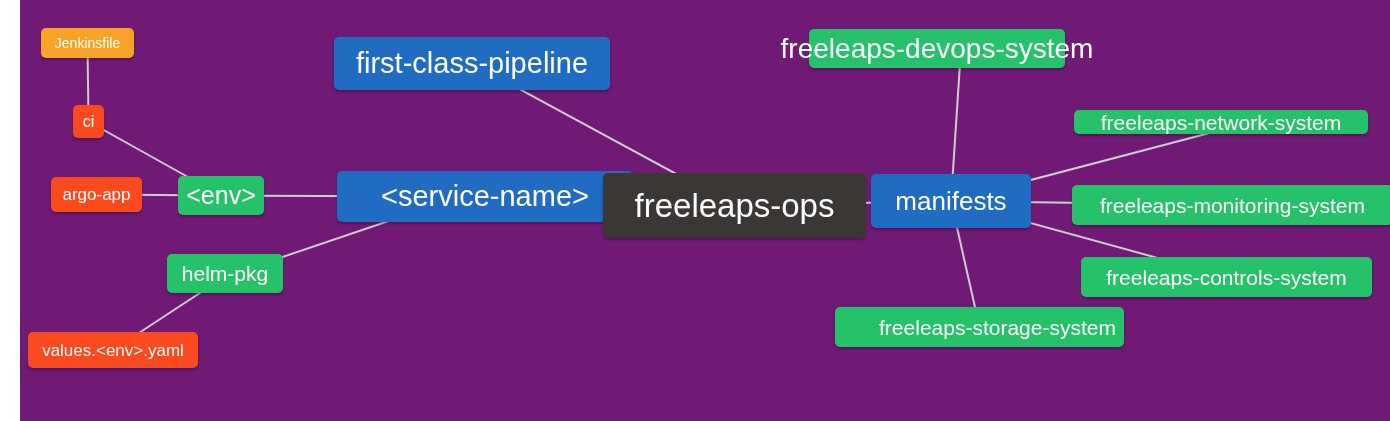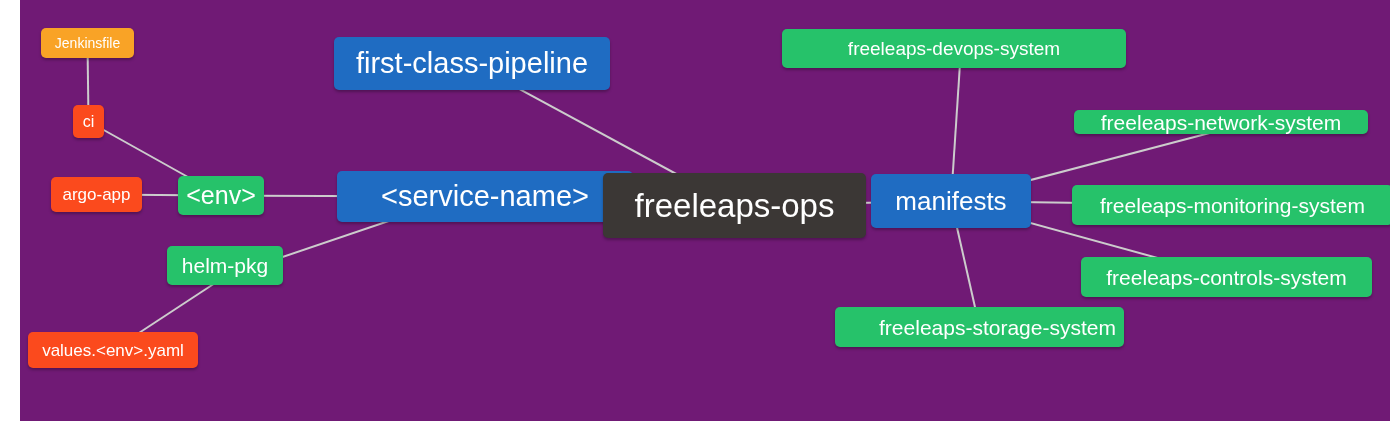--- a/index.html
+++ b/index.html
@@ -60,23 +60,23 @@
       <line x1="931" y1="201" x2="1206.5" y2="277" stroke="#CCCCCC" stroke-width="2"></line>
       <line x1="931" y1="201" x2="959.5" y2="327" stroke="#CCCCCC" stroke-width="2"></line>
     </svg>
   <div id="nodes">
       <div class="node" style="left: 21px; top: 28px; width: 93px; height: 30px; font-size: 14px; background: rgb(249, 163, 38); color: rgb(255, 255, 255);">Jenkinsfile</div>
       <div class="node" style="left: 53px; top: 105px; width: 31px; height: 33px; font-size: 16px; background: rgb(251, 74, 29); color: rgb(255, 255, 255);">ci</div>
       <div class="node" style="left: 31px; top: 177px; width: 91px; height: 35px; font-size: 17px; background: rgb(251, 74, 29); color: rgb(255, 255, 255); text-align: center;">argo-app</div>
       <div class="node" style="left: 158px; top: 176px; width: 86px; height: 39px; font-size: 25px; background: rgb(38, 194, 106); color: rgb(255, 255, 255);">&lt;env&gt;</div>
       <div class="node" style="left: 314px; top: 37px; width: 276px; height: 53px; font-size: 29px; background: rgb(31, 108, 194); color: rgb(255, 255, 255); text-align: right;">first-class-pipeline</div>
       <div class="node" style="left: 317px; top: 171px; width: 296px; height: 51px; font-size: 29px; background: rgb(31, 108, 194); color: rgb(255, 255, 255);">&lt;service-name&gt;</div>
-      <div class="node" style="left: 147px; top: 246px; width: 116px; height: 39px; font-size: 21px; background: rgb(38, 194, 106); color: rgb(255, 255, 255);">helm-pkg</div>
+      <div class="node" style="left: 147px; top: 254px; width: 116px; height: 39px; font-size: 21px; background: rgb(38, 194, 106); color: rgb(255, 255, 255);">helm-pkg</div>
       <div class="node" style="left: 8px; top: 332px; width: 170px; height: 36px; font-size: 17px; background: rgb(251, 74, 29); color: rgb(255, 255, 255);">values.&lt;env&gt;.yaml</div>
       <div class="node" style="left: 583px; top: 173px; width: 263px; height: 65px; font-size: 33px; background: rgb(59, 55, 53); color: rgb(255, 255, 255);">freeleaps-ops</div>
       <div class="node" style="left: 851px; top: 174px; width: 160px; height: 54px; font-size: 26px; background: rgb(31, 108, 194); color: rgb(255, 255, 255);">manifests</div>
-      <div class="node" style="left: 762px; top: 29px; width: 344px; height: 39px; font-size: 19px; background: rgb(38, 194, 106); color: rgb(255, 255, 255);">freeleaps-devops-system</div>
+      <div class="node" style="left: 789px; top: 29px; width: 256px; height: 39px; font-size: 28px; background: rgb(38, 194, 106); color: rgb(255, 255, 255);">freeleaps-devops-system</div>
       <div class="node" style="left: 1054px; top: 110px; width: 294px; height: 24px; font-size: 21px; background: rgb(38, 194, 106); color: rgb(255, 255, 255);">freeleaps-network-system</div>
       <div class="node" style="left: 1052px; top: 185px; width: 321px; height: 40px; font-size: 21px; background: rgb(38, 194, 106); color: rgb(255, 255, 255);">freeleaps-monitoring-system</div>
       <div class="node" style="left: 1061px; top: 257px; width: 291px; height: 40px; font-size: 21px; background: rgb(38, 194, 106); color: rgb(255, 255, 255);">freeleaps-controls-system</div>
       <div class="node" style="left: 815px; top: 307px; width: 289px; height: 40px; font-size: 21px; background: rgb(38, 194, 106); color: rgb(255, 255, 255); padding-left: 36px;">freeleaps-storage-system</div>
     </div>
 </div>
 
 </body></html>

